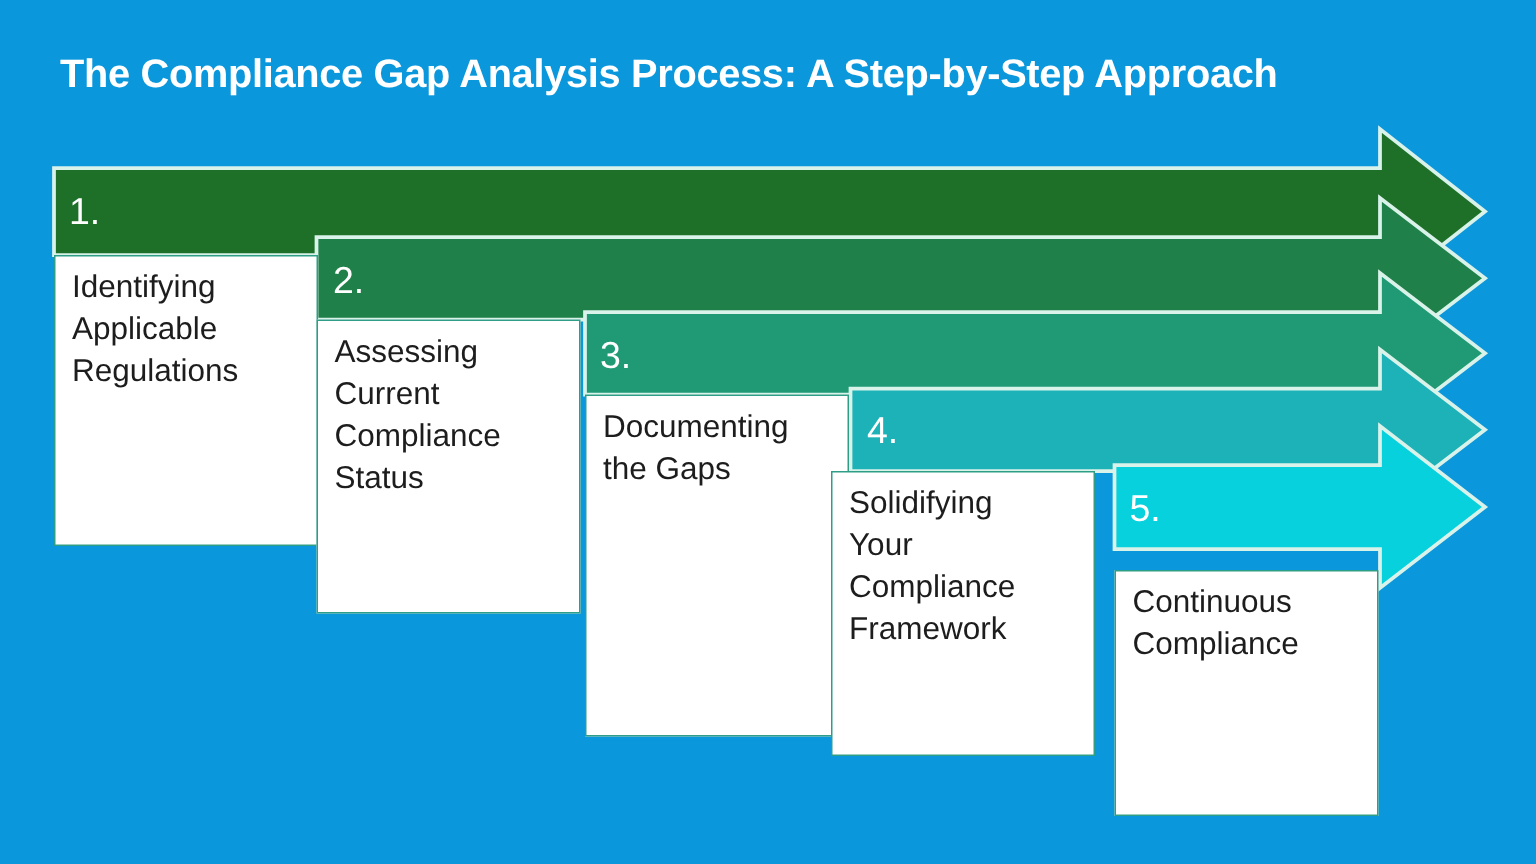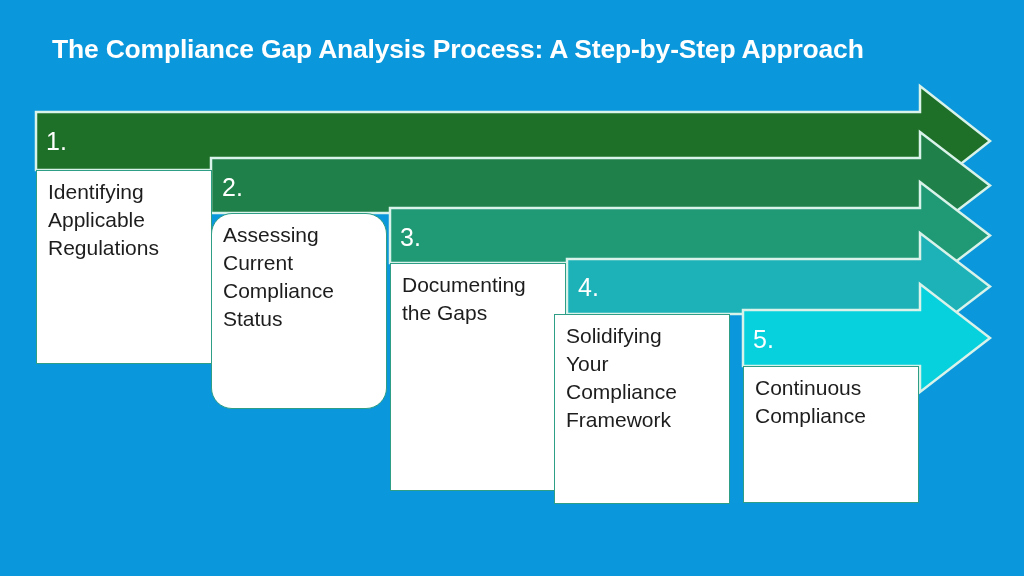--- a/index.html
+++ b/index.html
@@ -17,21 +17,21 @@
   #canvas {
     position: relative;
     width: 1024px;
     height: 576px;
     background: #0a97db;
   }
 
   
   #title {
     position: absolute;
-    left: 52px;
+    left: 40px;
     top: 34px;
     width: 950px;
     font-size: 26.5px;
     font-weight: bold;
     color: #ffffff;
     letter-spacing: -0.2px;
     white-space: nowrap;
     line-height: 1.2;
   }
 
@@ -88,38 +88,38 @@
     </svg>
 
   <div id="overlay">
       <div class="step-number" style="left: 46px; top: 129px; color: rgb(255, 255, 255);">1.</div>
       <div class="step-box" style="left: 36px; top: 170px; width: 176px; height: 194px; border-color: rgb(46, 158, 134);">
         <div class="step-box-text" style="color: rgb(29, 29, 29);">Identifying
 Applicable
 Regulations</div>
       </div>
       <div class="step-number" style="left: 222px; top: 175px; color: rgb(255, 255, 255);">2.</div>
-      <div class="step-box" style="left: 211px; top: 213px; width: 176px; height: 196px; border-color: rgb(46, 158, 134); border-radius: 21px;">
+      <div class="step-box" style="left: 211px; top: 213px; width: 176px; height: 196px; border-color: rgb(46, 158, 134);">
         <div class="step-box-text" style="color: rgb(29, 29, 29);">Assessing
 Current
 Compliance
 Status</div>
       </div>
       <div class="step-number" style="left: 400px; top: 225px; color: rgb(255, 255, 255);">3.</div>
       <div class="step-box" style="left: 390px; top: 263px; width: 176px; height: 228px; border-color: rgb(46, 158, 134);">
         <div class="step-box-text" style="color: rgb(29, 29, 29);">Documenting
 the Gaps</div>
       </div>
       <div class="step-number" style="left: 578px; top: 275px; color: rgb(255, 255, 255);">4.</div>
       <div class="step-box" style="left: 554px; top: 314px; width: 176px; height: 190px; border-color: rgb(46, 158, 134);">
         <div class="step-box-text" style="color: rgb(29, 29, 29);">Solidifying
 Your
 Compliance
 Framework</div>
       </div>
       <div class="step-number" style="left: 753px; top: 327px; color: rgb(255, 255, 255);">5.</div>
-      <div class="step-box" style="left: 743px; top: 366px; width: 176px; height: 137px; border-color: rgb(46, 158, 134);">
+      <div class="step-box" style="left: 743px; top: 380px; width: 176px; height: 164px; border-color: rgb(46, 158, 134);">
         <div class="step-box-text" style="color: rgb(29, 29, 29);">Continuous
 Compliance</div>
       </div>
     </div>
 
 </div>
 
 </body></html>

